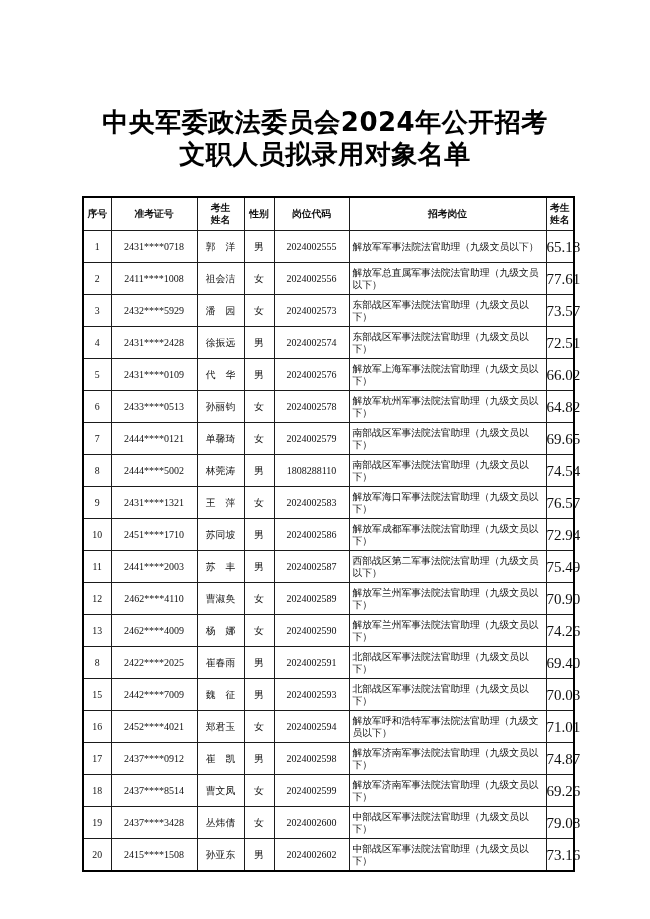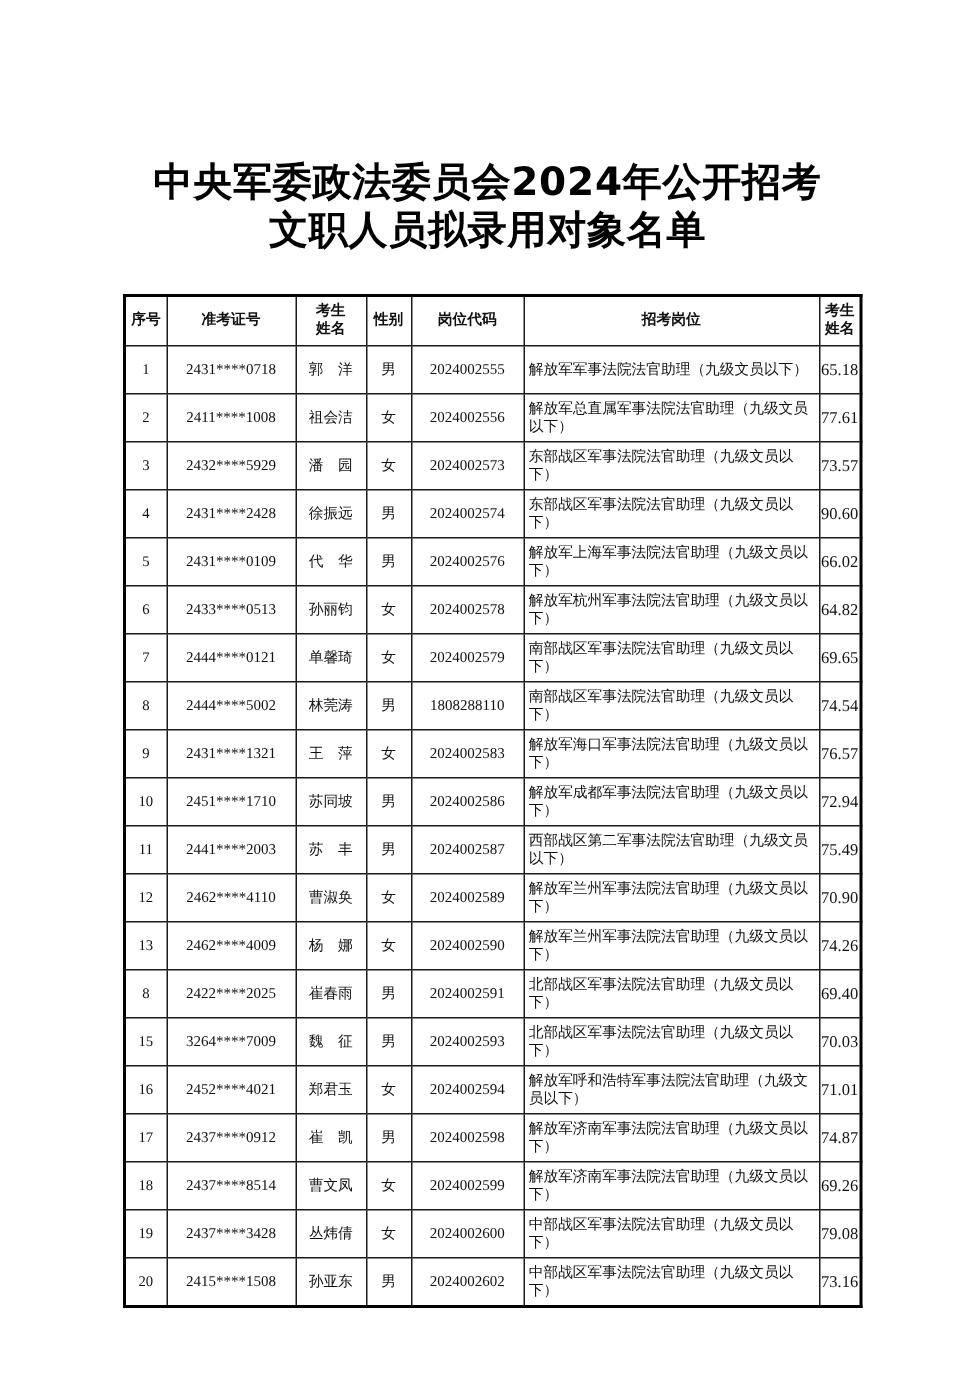--- a/index.html
+++ b/index.html
@@ -51,21 +51,21 @@
   }
   .roster td { height: 29px; }
   .hdr-narrow { display: inline-block; width: 22px; }
   td.col-position {
     text-align: left;
     padding: 1px 3px;
   }
   td.col-score {
     white-space: nowrap;
     padding: 0;
-    font-size: 11px;
+    font-size: 15px;
   }
   td.col-ticket, td.col-code { white-space: nowrap; font-size: 10px; }
 </style>
 </head>
 <body>
 
 <div class="page">
 
   <h1 class="doc-title">
     <span>中央军委政法委员会2024年公开招考</span><br>
@@ -121,21 +121,21 @@
           <td class="col-position">东部战区军事法院法官助理（九级文员以下）</td>
           <td class="col-score">73.57</td>
         </tr>
         <tr>
           <td class="col-no">4</td>
           <td class="col-ticket">2431****2428</td>
           <td class="col-name">徐振远</td>
           <td class="col-gender">男</td>
           <td class="col-code">2024002574</td>
           <td class="col-position">东部战区军事法院法官助理（九级文员以下）</td>
-          <td class="col-score">90.60</td>
+          <td class="col-score">72.51</td>
         </tr>
         <tr>
           <td class="col-no">5</td>
           <td class="col-ticket">2431****0109</td>
           <td class="col-name">代　华</td>
           <td class="col-gender">男</td>
           <td class="col-code">2024002576</td>
           <td class="col-position">解放军上海军事法院法官助理（九级文员以下）</td>
           <td class="col-score">66.02</td>
         </tr>
@@ -215,21 +215,21 @@
           <td class="col-no">8</td>
           <td class="col-ticket">2422****2025</td>
           <td class="col-name">崔春雨</td>
           <td class="col-gender">男</td>
           <td class="col-code">2024002591</td>
           <td class="col-position">北部战区军事法院法官助理（九级文员以下）</td>
           <td class="col-score">69.40</td>
         </tr>
         <tr>
           <td class="col-no">15</td>
-          <td class="col-ticket">3264****7009</td>
+          <td class="col-ticket">2442****7009</td>
           <td class="col-name">魏　征</td>
           <td class="col-gender">男</td>
           <td class="col-code">2024002593</td>
           <td class="col-position">北部战区军事法院法官助理（九级文员以下）</td>
           <td class="col-score">70.03</td>
         </tr>
         <tr>
           <td class="col-no">16</td>
           <td class="col-ticket">2452****4021</td>
           <td class="col-name">郑君玉</td>

